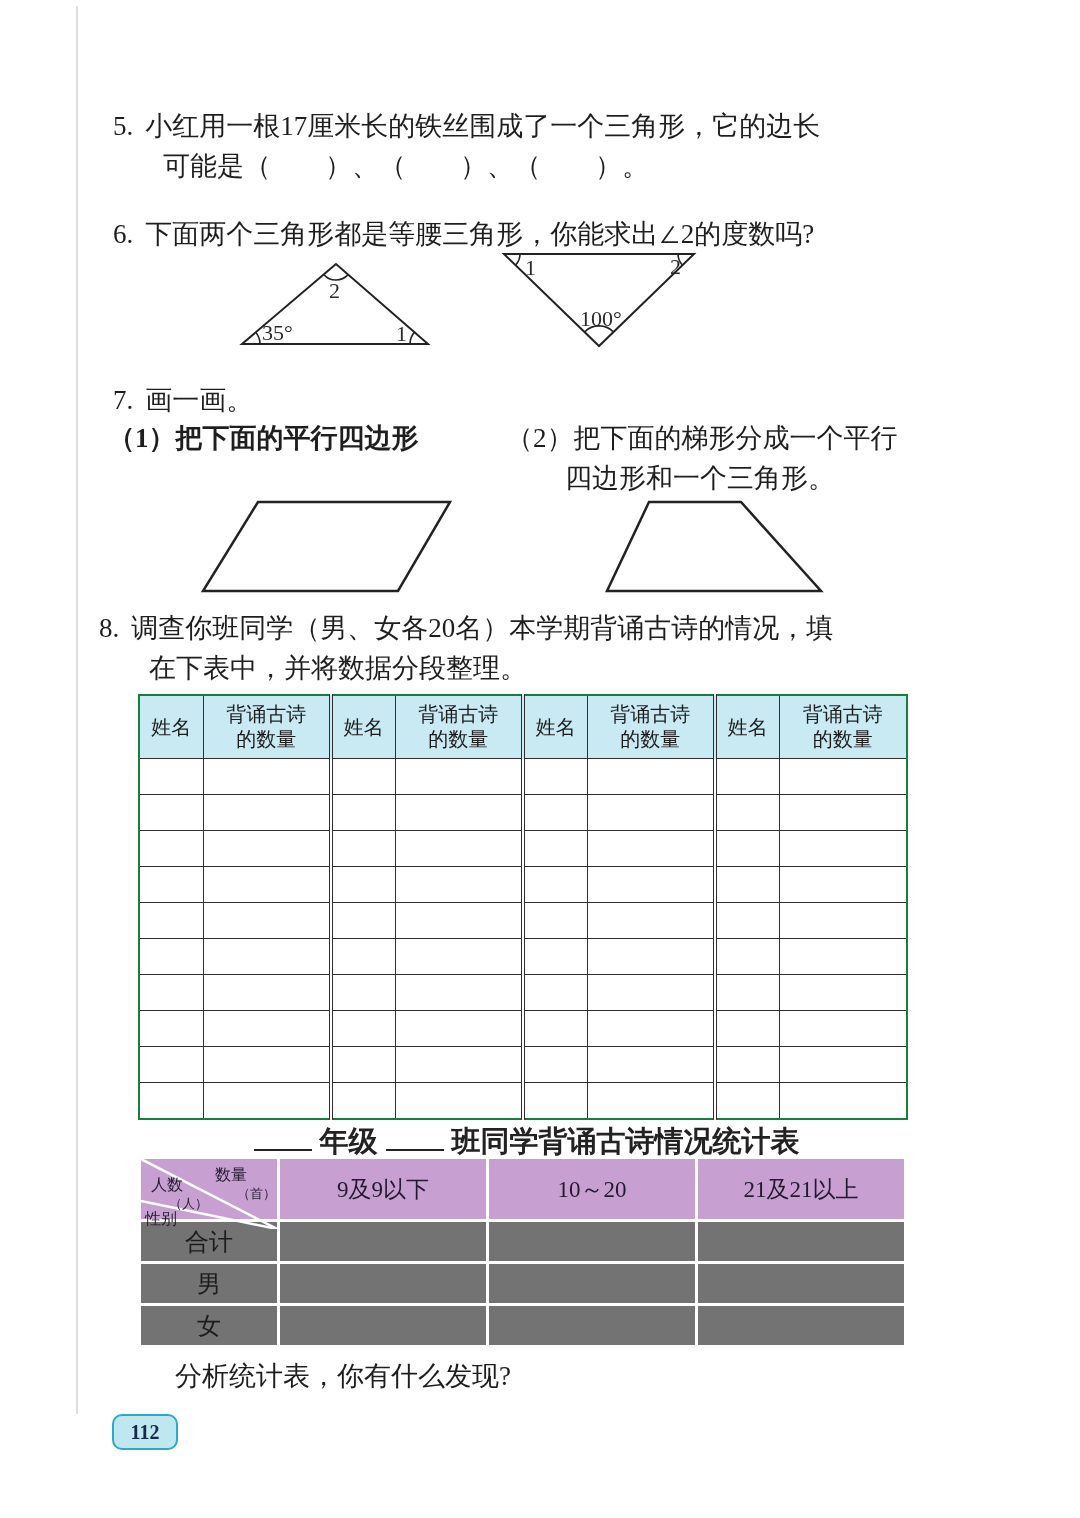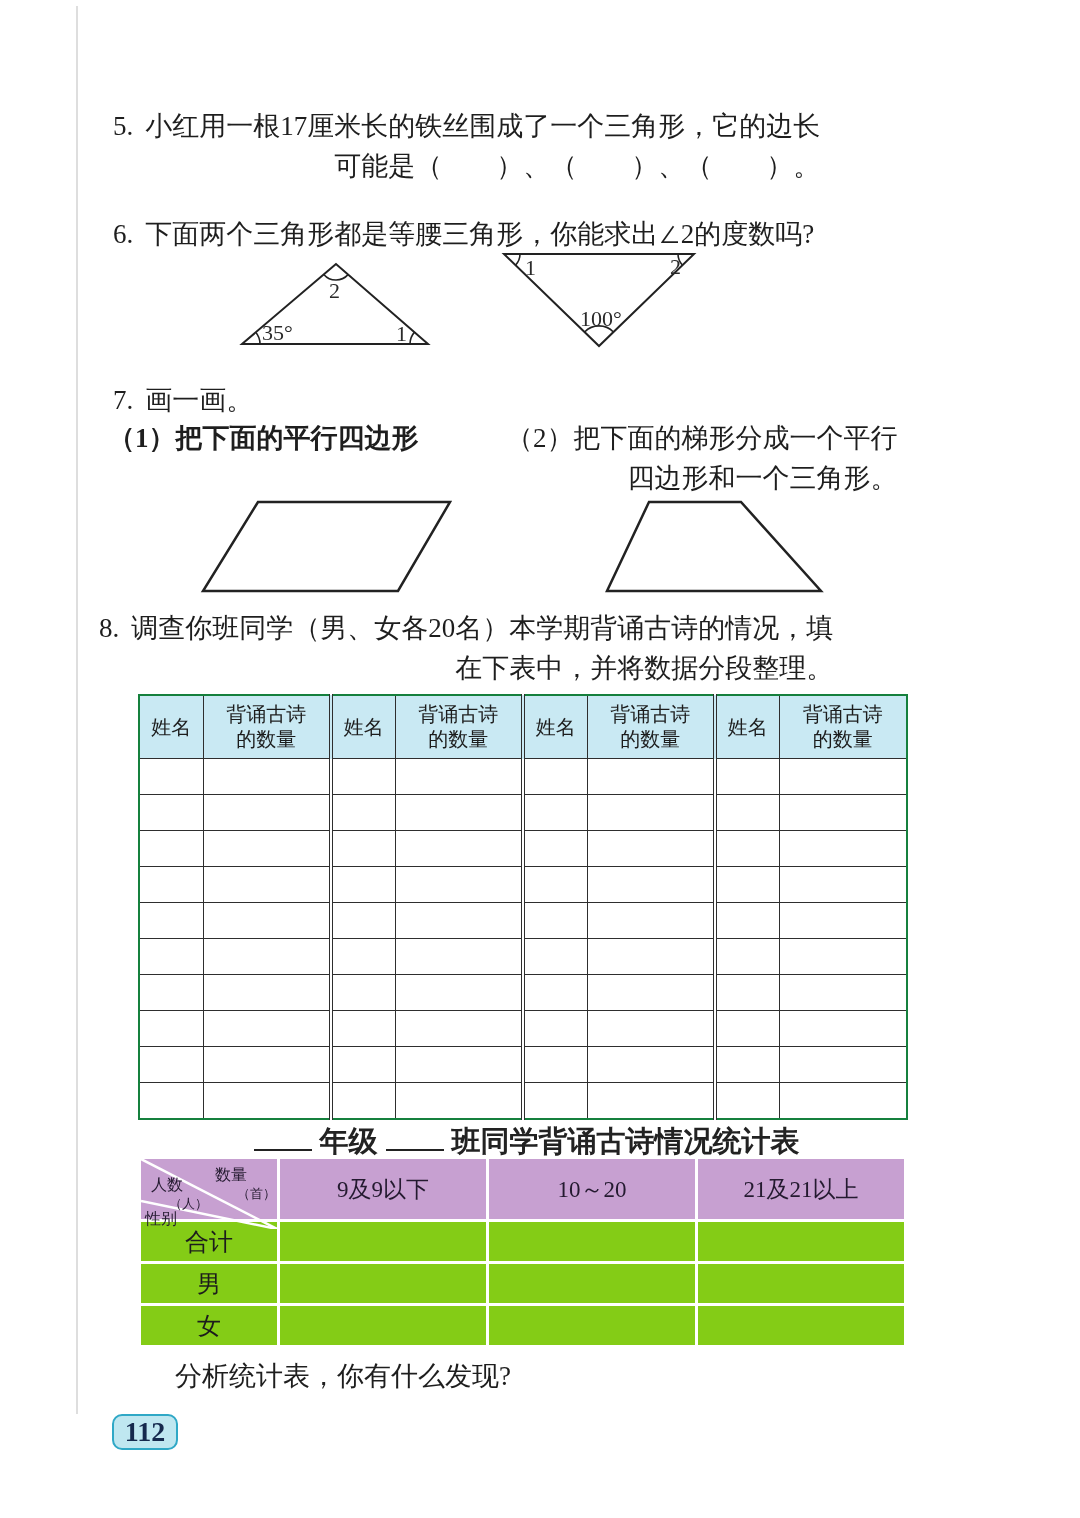--- a/index.html
+++ b/index.html
@@ -1,47 +1,47 @@
 <!DOCTYPE html>
 <html><head>
 <meta charset="utf-8">
 <style>
   html,body{margin:0;padding:0;background:#ffffff;}
   #page{position:relative;width:1080px;height:1518px;background:#ffffff;
         font-family:"Liberation Serif", serif;color:#1e1e1e;overflow:hidden;}
   .abs{position:absolute;}
-  .qline{font-size:27px;line-height:40px;white-space:nowrap;text-align:right;}
+  .qline{font-size:27px;line-height:40px;white-space:nowrap;}
   .qnum{display:inline-block;margin-right:12px;}
   .ind{margin-left:50px;}
   svg text{font-family:"Liberation Serif", serif;fill:#2a2a2a;}
   
   .rt{border-collapse:collapse;table-layout:fixed;width:769px;border:2px solid #15803d;}
   .rt td{border:1.5px solid #2e2e2e;padding:0;height:35px;}
   .rt td.sep{border-left:4px double #2e2e2e;}
   .rt tr.hdr td{background:#c9e9f3;height:62px;text-align:center;
                 font-size:20px;line-height:25px;color:#1c1c1c;}
   .colname{width:64px;} .colcount{width:128px;}
   
   .stats-title{left:138px;top:1122px;width:769px;text-align:center;
                font-family:"Liberation Sans", sans-serif;font-weight:bold;
                font-size:29px;color:#222;}
   .blank{display:inline-block;width:58px;height:19px;border-bottom:2.5px solid #222;
          margin:0 8px;vertical-align:baseline;}
   .st{border-collapse:separate;border-spacing:3px;table-layout:fixed;width:769px;}
   .st td{padding:0;}
   .st td.h{background:#c7a0d1;height:60px;text-align:center;font-size:23px;color:#241a30;}
-  .st td.r{background:#84cc16;height:39px;}
+  .st td.r{background:#737373;height:39px;}
   .st td.rl{text-align:center;font-size:24px;color:#1c1c1c;}
   .corner{position:relative;}
   .corner .lbl{position:absolute;font-size:16px;color:#241a30;line-height:1;}
   .corner .sm{font-size:13px;}
   
   .badge{left:112px;top:1414px;width:62px;height:32px;background:#bfe7f0;
          border:2.5px solid #2fa8c6;border-radius:10px;color:#15294d;
-         font-size:28px;font-weight:bold;display:flex;align-items:center;
+         font-size:20px;font-weight:bold;display:flex;align-items:center;
          justify-content:center;}
   .edge{left:76px;top:6px;width:2px;height:1408px;background:#dedede;}
 </style>
 </head>
 <body>
 
 <div id="page">
 
   <div class="abs edge"></div>
 

